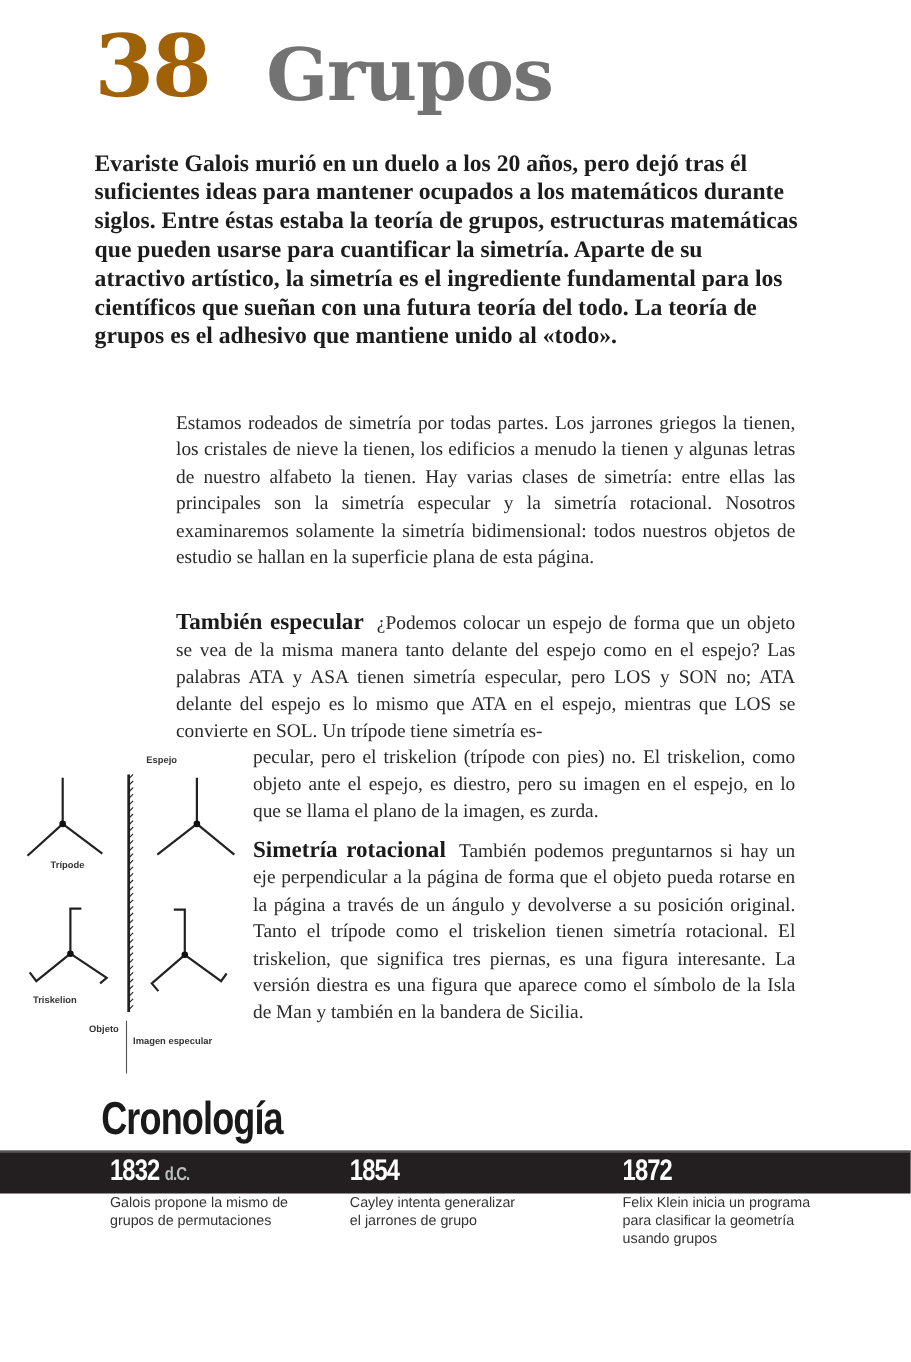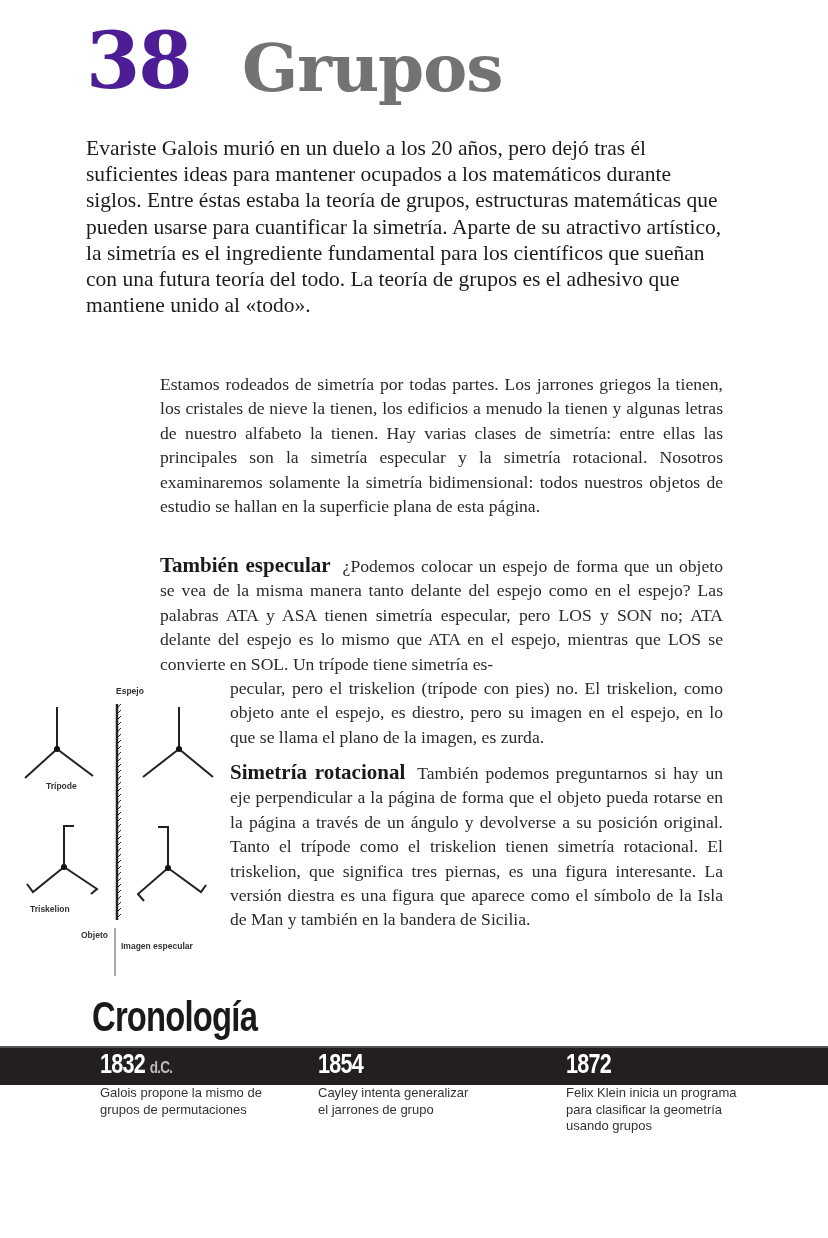--- a/index.html
+++ b/index.html
@@ -1,19 +1,19 @@
 <!DOCTYPE html>
 <html><head>
 <meta charset="utf-8">
 <style>
   html, body { margin:0; padding:0; background:#ffffff; }
   body { width:828px; height:1238px; position:relative; overflow:hidden; font-family:"Liberation Serif", serif; color:#1a1a1a; }
-  .chap-num { position:absolute; left:86px; top:22px; font-family:"DejaVu Serif", serif; font-weight:bold; font-size:78px; color:#4c1d95; letter-spacing:-2px; line-height:1; }
+  .chap-num { position:absolute; left:86px; top:22px; font-family:"DejaVu Serif", serif; font-weight:bold; font-size:78px; color:#a16207; letter-spacing:-2px; line-height:1; }
   .chap-title { position:absolute; left:242px; top:35px; font-family:"DejaVu Serif", serif; font-weight:bold; font-size:66px; color:#737373; line-height:1; letter-spacing:-1px; }
-  .intro { position:absolute; left:86px; top:135px; width:640px; font-family:"Liberation Serif", serif; font-weight:normal; font-size:21.5px; line-height:26.2px; color:#1c1c1c; }
+  .intro { position:absolute; left:86px; top:135px; width:640px; font-family:"Liberation Serif", serif; font-weight:bold; font-size:21.5px; line-height:26.2px; color:#1c1c1c; }
   .body-text { font-family:"Liberation Serif", serif; font-size:17.6px; line-height:24.4px; color:#2a2a2a; text-align:justify; }
   .p1 { position:absolute; left:160px; top:372px; width:563px; }
   .p2 { position:absolute; left:160px; top:553px; width:563px; }
   .p2b { position:absolute; left:230px; top:676px; width:493px; }
   .p3 { position:absolute; left:230px; top:760px; width:493px; }
   .subhead { font-weight:bold; font-size:21px; color:#1a1a1a; margin-right:12px; }
   .figure { position:absolute; left:15px; top:680px; width:200px; height:300px; }
   .fig-label { position:absolute; font-family:"Liberation Sans", sans-serif; font-weight:bold; font-size:8.5px; color:#333; white-space:nowrap; }
   .crono-title { position:absolute; left:92px; top:996px; font-family:"Liberation Sans", sans-serif; font-weight:bold; font-size:42px; color:#1a1a1a; transform:scaleX(0.78); transform-origin:left top; letter-spacing:-1px; line-height:1; }
   .crono-bar { position:absolute; left:0; top:1046px; width:828px; height:37px; background:#231f20; border-top:2px solid #555; }
@@ -65,21 +65,21 @@
       <polyline points="49,187 82,209 76,214"></polyline>
       <circle cx="49" cy="187" r="3" fill="#111" stroke="none"></circle>
     </g>
     <g stroke="#222" stroke-width="2" fill="none">
       <polyline points="143,147 153,147 153,188"></polyline>
       <polyline points="153,188 123,214 129,221"></polyline>
       <polyline points="153,188 186,212 191,205"></polyline>
       <circle cx="153" cy="188" r="3" fill="#111" stroke="none"></circle>
     </g>
   </svg>
-  <div class="fig-label" style="left:71px; top:6px;padding-left:30px;">Espejo</div>
+  <div class="fig-label" style="left:88px; top:6px;padding-left:30px;">Espejo</div>
   <div class="fig-label" style="left:31px; top:101px;">Trípode</div>
   <div class="fig-label" style="left:15px; top:224px;">Triskelion</div>
   <div class="fig-label" style="left:66px; top:250px;">Objeto</div>
   <div class="fig-label" style="left:106px; top:261px;">Imagen especular</div>
 </div>
 
 <div class="crono-title">Cronología</div>
 <div class="crono-bar"></div>
 
 <div class="year" style="left:100px;">

